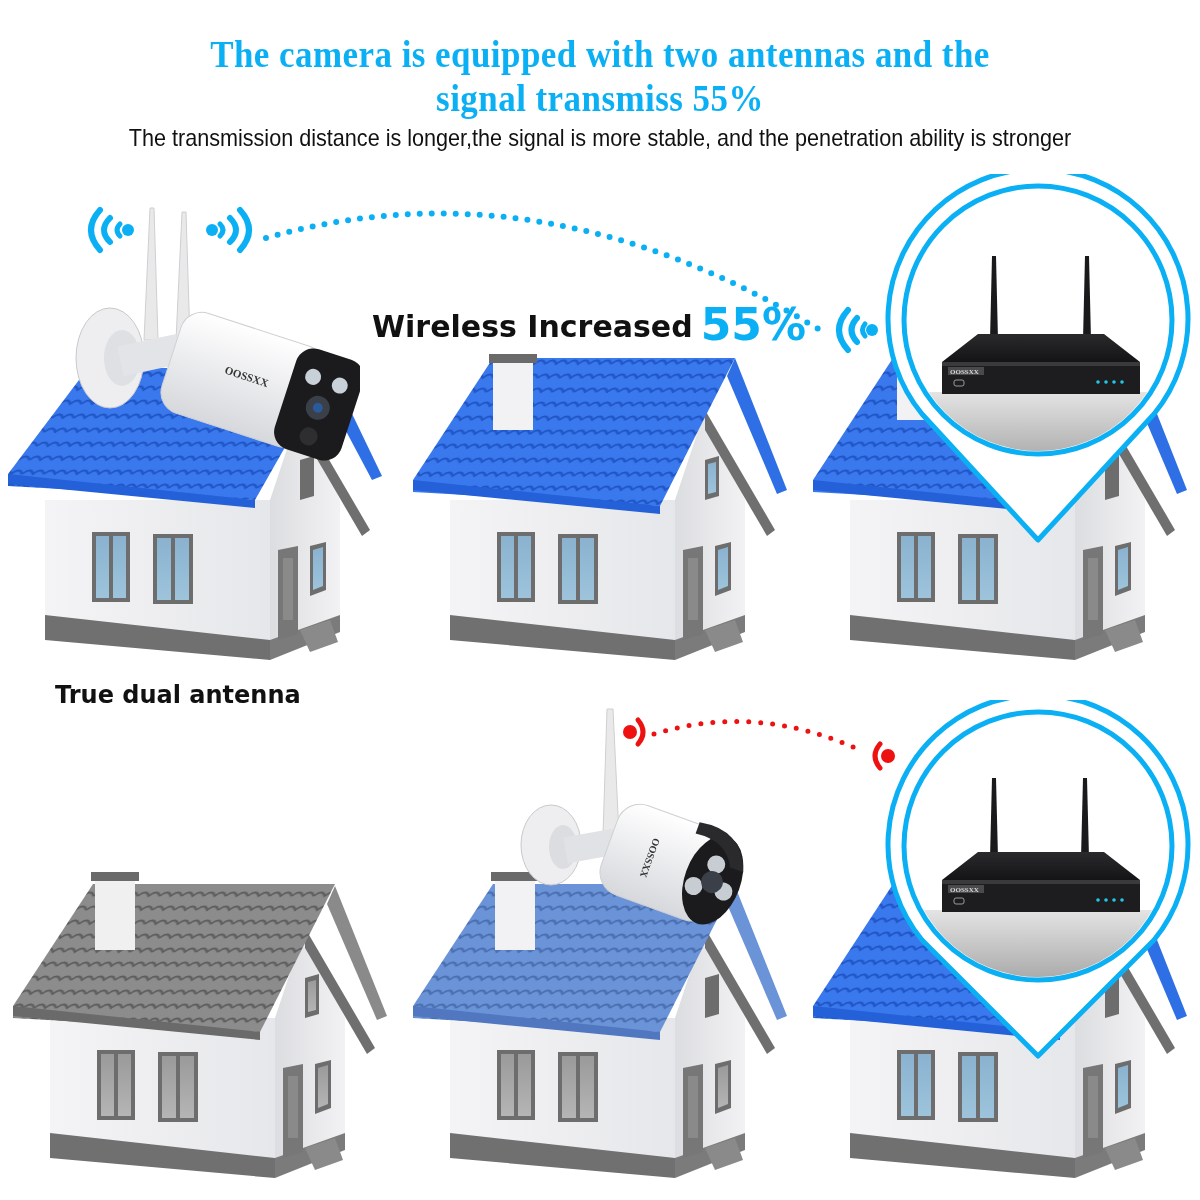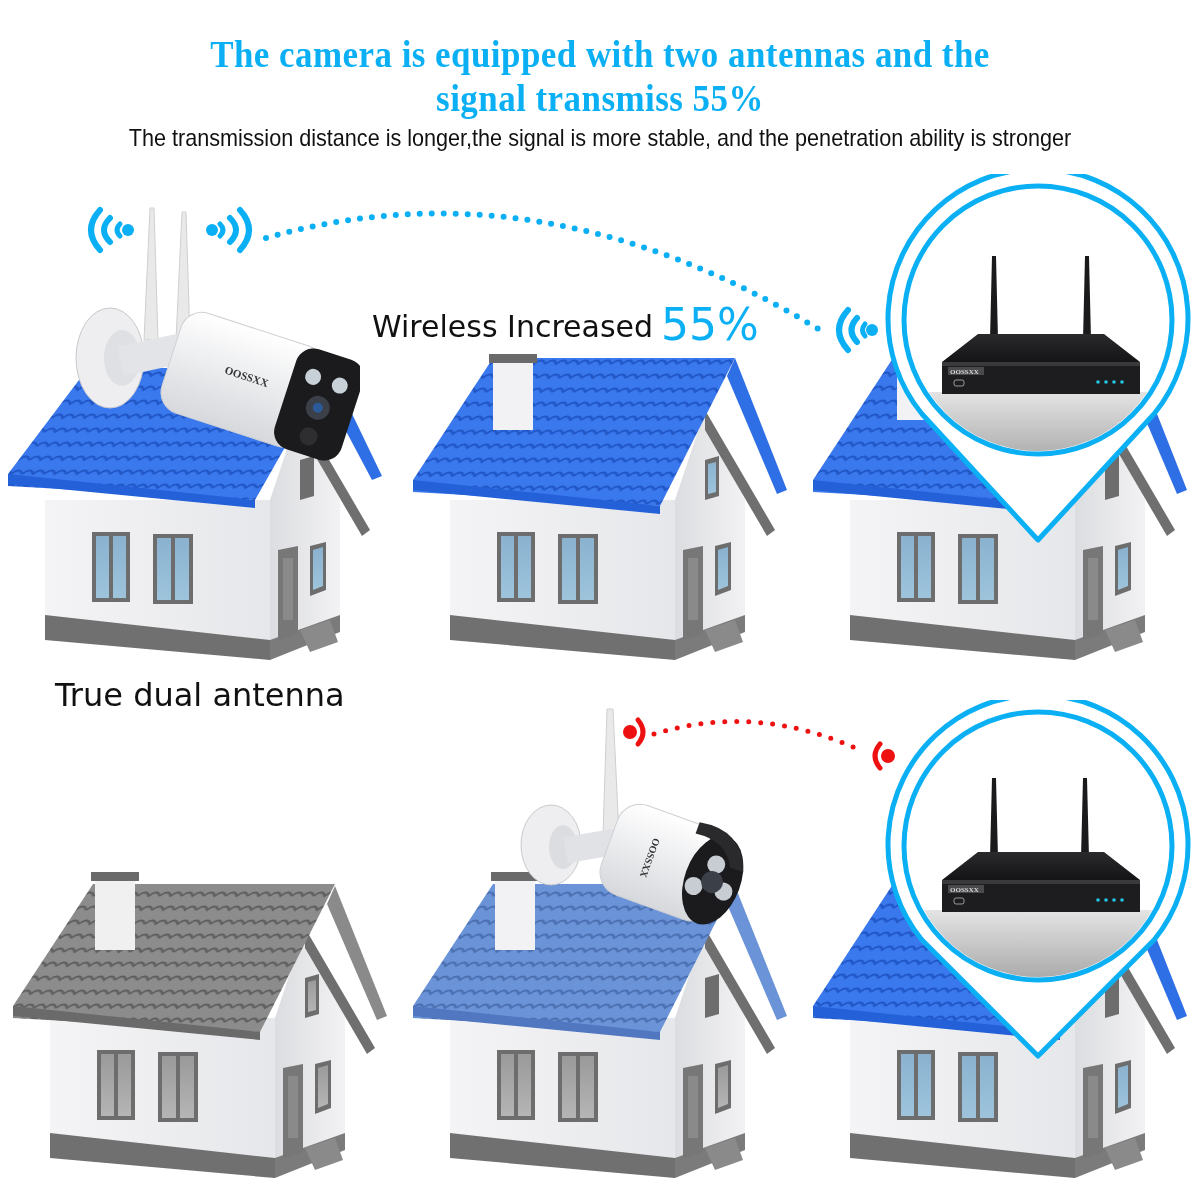--- a/index.html
+++ b/index.html
@@ -2,24 +2,24 @@
 <html><head>
 <meta charset="utf-8">
 <style>
   html, body { margin: 0; padding: 0; background: #ffffff; }
   body { width: 1200px; height: 1200px; position: relative; overflow: hidden; font-family: "Liberation Sans", sans-serif; }
   .abs { position: absolute; }
   .title { left: 0; width: 1200px; text-align: center; color: #0bb0f4; font-family: "Liberation Serif", serif; font-weight: bold; font-size: 38px; line-height: 44px; letter-spacing: 0.5px; transform: scaleX(0.92); }
   .title-1 { top: 32px; }
   .title-2 { top: 76px; }
   .subtitle { top: 118px; left: 0; width: 1200px; text-align: center; color: #111; font-family: "Liberation Sans", sans-serif; font-size: 24px; line-height: 40px; transform: scaleX(0.9); }
-  .label { color: #111; font-family: "DejaVu Sans", sans-serif; font-weight: 400; }
+  .label { color: #111; font-family: "DejaVu Sans", sans-serif; font-weight: 700; }
   .wireless-label { left: 372px; top: 300px; font-size: 30px; line-height: 50px; white-space: nowrap; }
   .wireless-label .pct { color: #0bb0f4; font-size: 44px; vertical-align: -3px; margin-left: 8px; }
-  .dual-label { left: 55px; top: 670px; font-size: 32px; line-height: 50px; }
+  .dual-label { left: 55px; top: 670px; font-size: 24px; line-height: 50px; }
   svg { display: block; }
 </style>
 </head>
 <body>
 
 <svg width="0" height="0" style="position:absolute">
   <defs>
     <pattern id="tiles-blue" width="22" height="14" patternUnits="userSpaceOnUse" patternTransform="skewX(-28)">
       <rect width="22" height="14" fill="#3a78ee"></rect>
       <path d="M0 12 Q5.5 5 11 12 Q16.5 5 22 12" stroke="#1f55c4" stroke-width="2" fill="none"></path>

